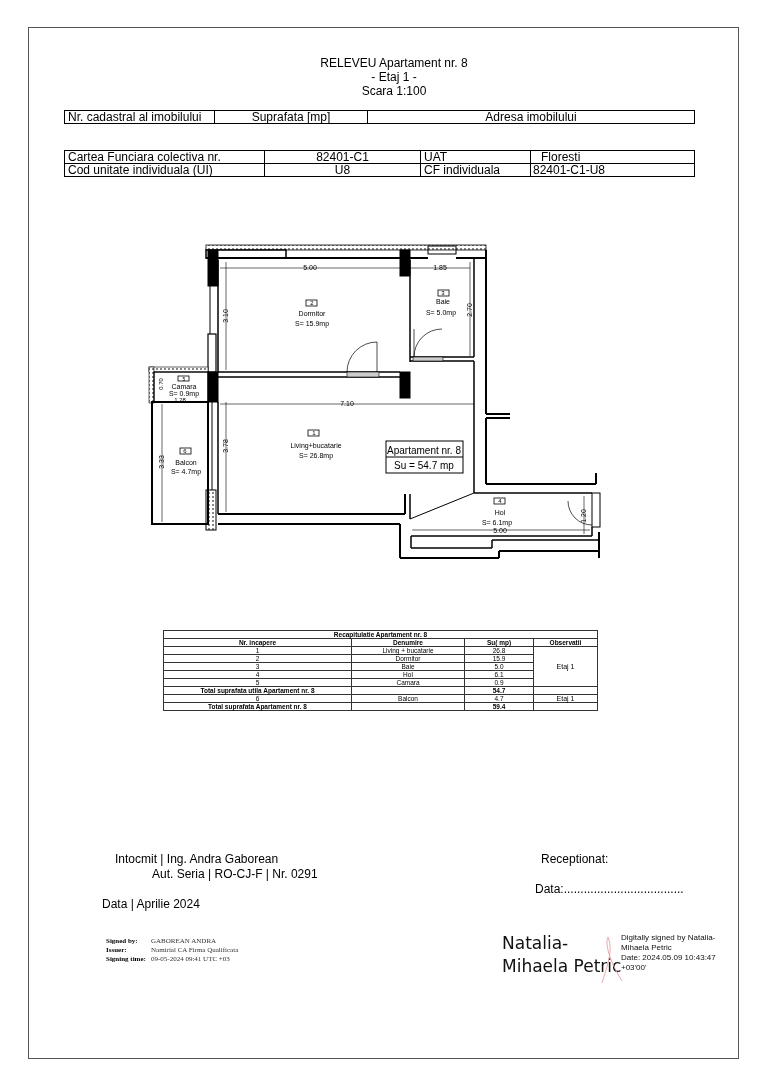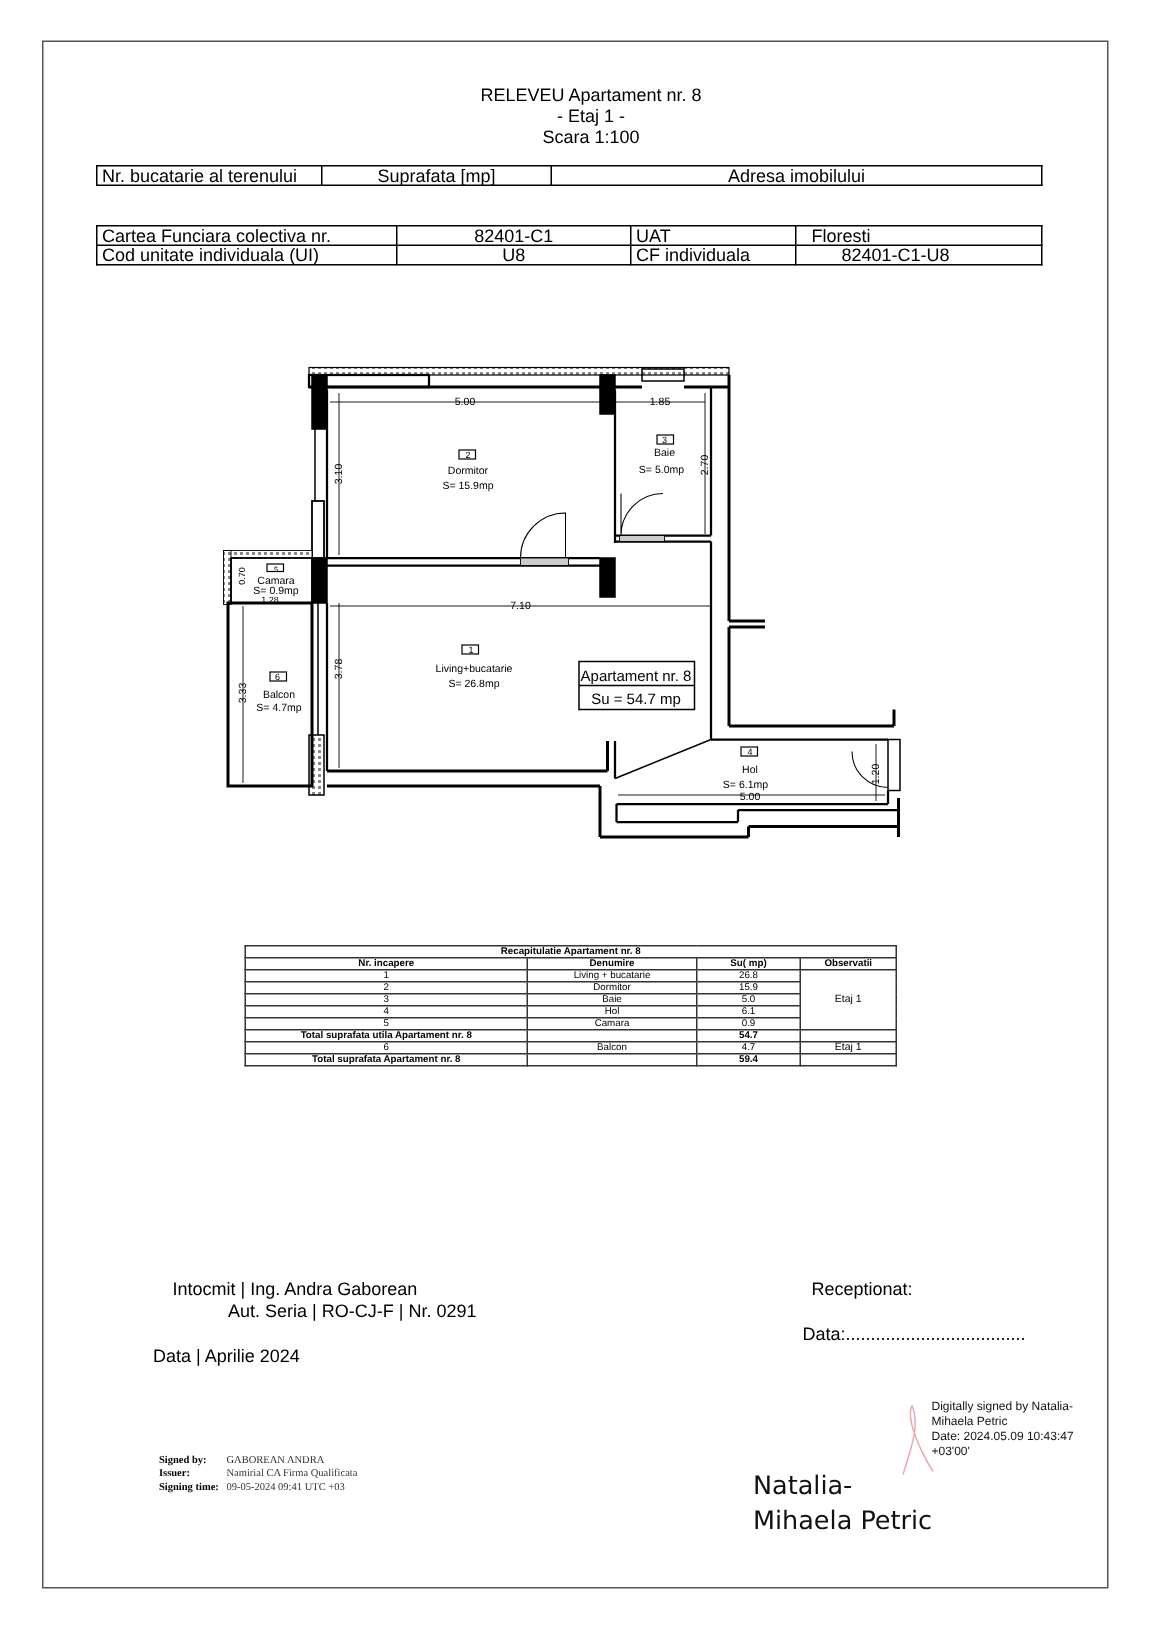--- a/index.html
+++ b/index.html
@@ -9,56 +9,56 @@
     table.info { position:absolute; border-collapse:collapse; font-size:12px; }
     table.info td { border:1px solid #000; padding:0 3px; height:12px; line-height:12px; white-space:nowrap; }
     .c { text-align:center; }
     .plan { position:absolute; left:0; top:0; }
     .recap { position:absolute; left:163px; top:630px; width:435px; border-collapse:collapse; font-size:6.5px; }
     .recap td { border:1px solid #333; text-align:center; height:7px; line-height:7px; padding:0 2px; white-space:nowrap; }
     .recap .b { font-weight:bold; }
     .txt { position:absolute; font-size:12px; line-height:15px; white-space:nowrap; }
     .sig { position:absolute; font-family:"Liberation Serif", serif; font-size:7px; line-height:9px; color:#333; }
     .sig b { display:inline-block; width:45px; color:#000; }
-    .bigname { position:absolute; font-family:"DejaVu Sans", sans-serif; font-size:17px; line-height:23px; color:#111;margin-top:48px; }
+    .bigname { position:absolute; font-family:"DejaVu Sans", sans-serif; font-size:17px; line-height:23px; color:#111; }
     .dsig { position:absolute; font-family:Liberation Sans, sans-serif; font-size:8px; line-height:10px; color:#111; }
     .lbl { font-family:"Liberation Sans", sans-serif; font-size:7px; }
   </style>
 </head>
 <body>
 
 <div class="frame"></div>
 
 <div class="title" style="top:57px;">RELEVEU Apartament nr. 8</div>
 <div class="title" style="top:71px;">- Etaj 1 -</div>
 <div class="title" style="top:85px;">Scara 1:100</div>
 
 <table class="info" style="left:64px; top:110px; width:631px;">
   <tbody>
       <tr>
-    <td style="width:143px;">Nr. bucatarie al terenului</td>
+    <td style="width:143px;">Nr. cadastral al imobilului</td>
     <td class="c" style="width:146px;">Suprafata [mp]</td>
     <td class="c">Adresa imobilului</td>
   </tr>
 </tbody>
   </table>
 
 <table class="info" style="left:64px; top:150px; width:631px;">
   <tbody>
       <tr>
     <td style="width:193px;">Cartea Funciara colectiva nr.</td>
     <td class="c" style="width:149px;margin-left:36px;">82401-C1</td>
     <td style="width:103px;">UAT</td>
     <td style="padding-left:10px;">Floresti</td>
   </tr>
   <tr>
     <td>Cod unitate individuala (UI)</td>
     <td class="c">U8</td>
     <td>CF individuala</td>
-    <td style="padding-left:30px;">82401-C1-U8</td>
+    <td style="padding-left:2px;">82401-C1-U8</td>
   </tr>
 </tbody>
   </table>
 
 <svg class="plan" width="768" height="600" viewBox="0 0 768 600">
   <defs>
     <pattern id="hatch" width="4" height="4" patternUnits="userSpaceOnUse">
       <rect width="4" height="4" fill="#fff"></rect>
       <rect width="2" height="2" fill="#888"></rect>
     </pattern>
@@ -251,21 +251,21 @@
     <td class="b">59.4</td>
     <td></td>
   </tr>
 </tbody>
   </table>
 
 <div class="txt" style="left:102px; top:852px;margin-left:13px;">Intocmit | Ing. Andra Gaborean</div>
 <div class="txt" style="left:152px; top:867px;text-align:center;">Aut. Seria | RO-CJ-F | Nr. 0291</div>
 <div class="txt" style="left:102px; top:897px;">Data | Aprilie 2024</div>
 
-<div class="sig" style="left:106px; top:937px;margin-top:32px;">
+<div class="sig" style="left:106px; top:937px;">
   <div><b>Signed by:</b><span>GABOREAN ANDRA</span></div>
   <div><b>Issuer:</b><span>Namirial CA Firma Qualificata</span></div>
   <div><b>Signing time:</b><span>09-05-2024 09:41 UTC +03</span></div>
 </div>
 
 <div class="txt" style="left:541px; top:852px;">Receptionat:</div>
 <div class="txt" style="left:535px; top:882px;">Data:....................................</div>
 
 <div class="bigname" style="left:502px; top:932px;">
   <div>Natalia-</div>

